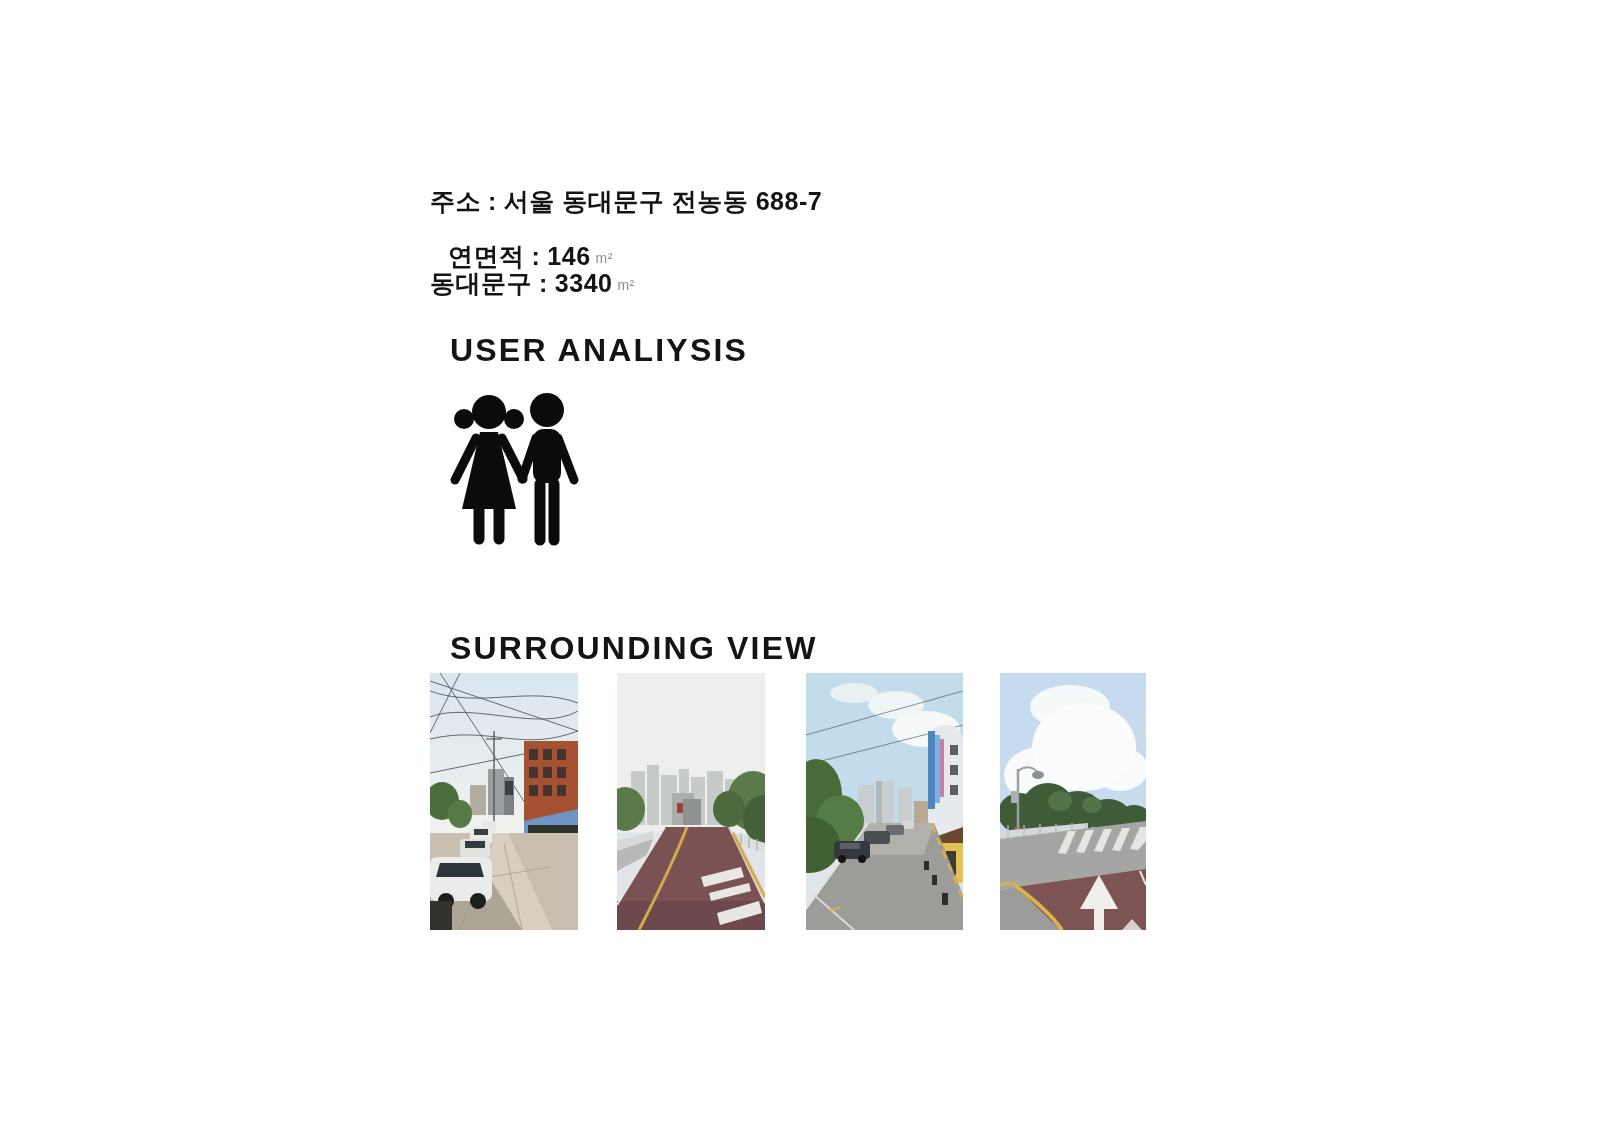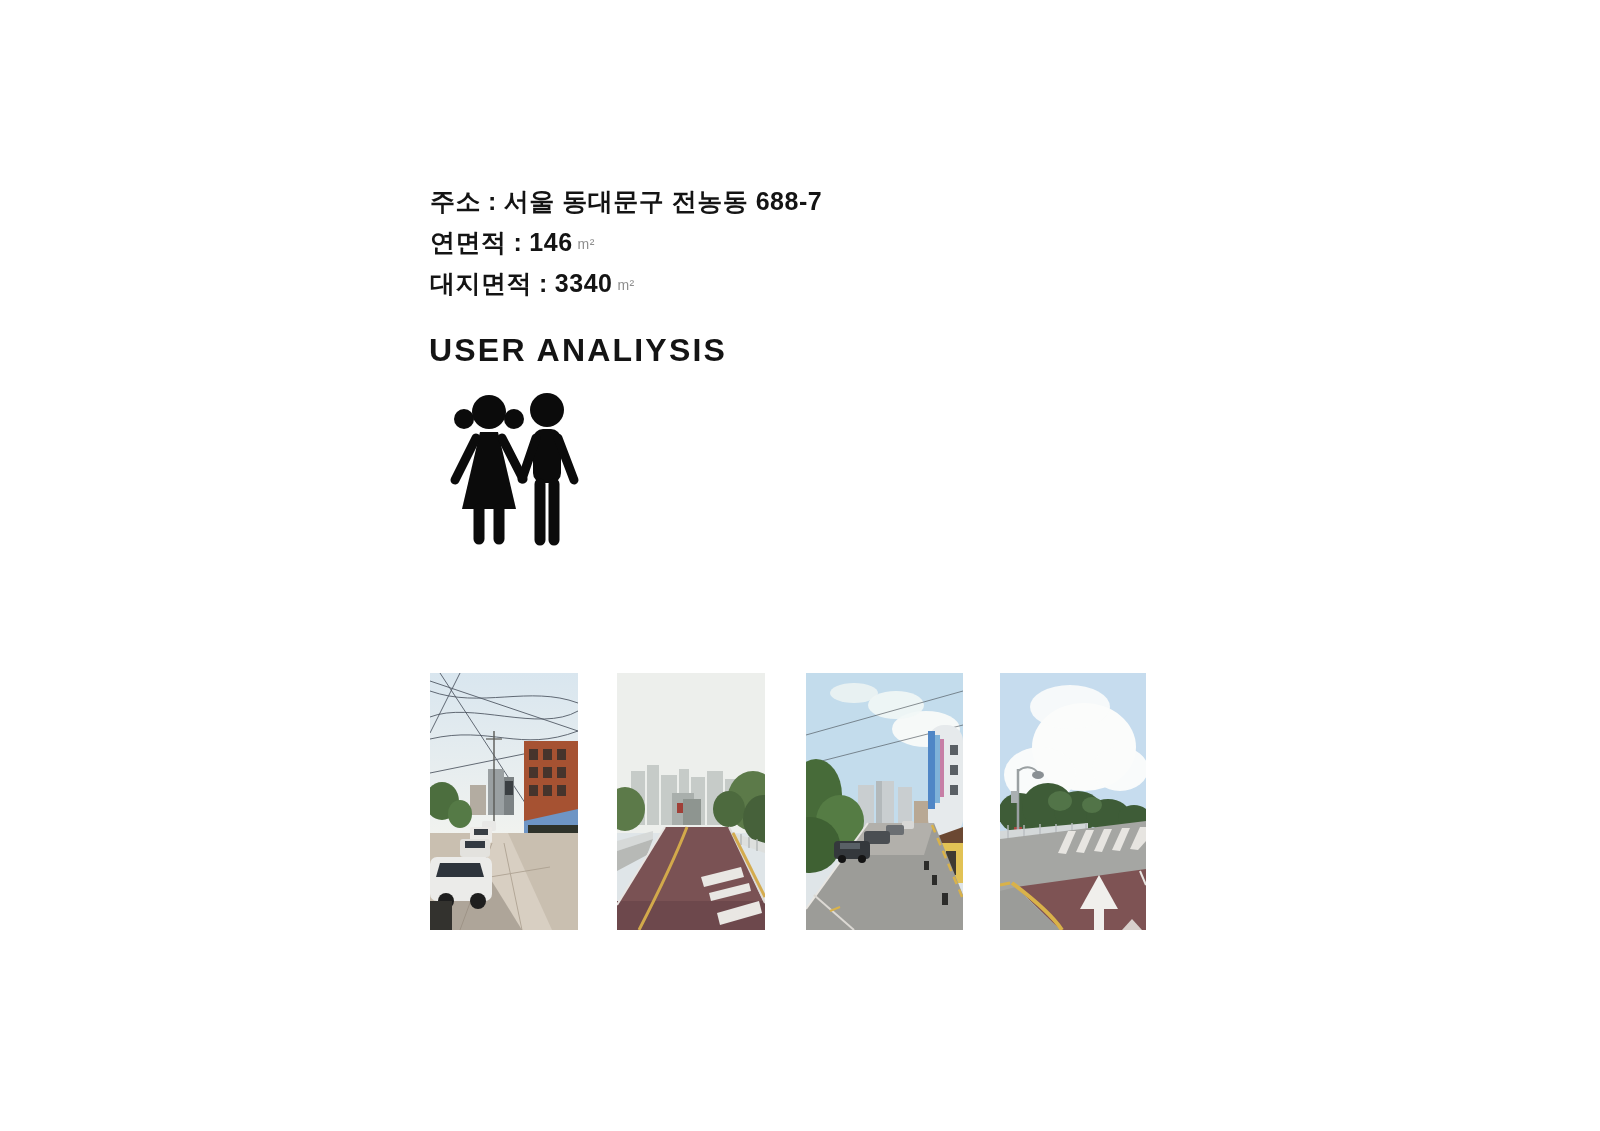--- a/index.html
+++ b/index.html
@@ -4,23 +4,23 @@
 <style>
   html,body{margin:0;padding:0;background:#ffffff;}
   .canvas{
     position:relative;width:1600px;height:1131px;background:#ffffff;overflow:hidden;
     font-family:"Liberation Sans","DejaVu Sans",sans-serif;color:#141414;
   }
   
   .info-line{position:absolute;left:430px;font-weight:bold;font-size:25px;letter-spacing:.5px;white-space:nowrap;}
   .info-line .sep{margin:0 7px;}
   .info-line .unit{color:#8e8e8e;font-size:14px;font-weight:normal;margin-left:5px;vertical-align:2px;}
-  #info-0{top:185px;} #info-1{top:226px;} #info-2{top:267px;}
+  #info-0{top:185px;} #info-1{top:240px;margin-left:18px;} #info-2{top:267px;}
   
-  .big-heading{position:absolute;left:429px;font-size:32px;font-weight:bold;letter-spacing:2.2px;white-space:nowrap;}
+  .big-heading{position:absolute;left:450px;font-size:32px;font-weight:bold;letter-spacing:2.2px;white-space:nowrap;}
   #h-user{top:332px;} #h-surr{top:630px;}
   
   .children-icon{position:absolute;left:443px;top:388px;width:140px;height:170px;}
   .ua-list{position:absolute;left:645px;top:390px;margin:0;padding:0;list-style:none;
     font-size:18px;font-weight:bold;letter-spacing:.3px;}
   .ua-list li{height:32.6px;line-height:32.6px;white-space:nowrap;}
   
   .photo{position:absolute;top:673px;height:257px;overflow:hidden;background:#dfe5e8;}
   .photo svg{display:block;width:100%;height:100%;}
   #photo-0{left:430px;width:148px;}
@@ -33,21 +33,21 @@
 
 <div class="canvas">
 
   <div class="info-line" id="info-0">
     <span>주소</span><span class="sep">:</span><span>서울 동대문구 전농동 688-7</span><span class="unit"></span>
   </div>
   <div class="info-line" id="info-1">
     <span>연면적</span><span class="sep">:</span><span>146</span><span class="unit">m²</span>
   </div>
   <div class="info-line" id="info-2">
-    <span>대지면적</span><span class="sep">:</span><span>3340</span><span class="unit">m²</span>
+    <span>동대문구</span><span class="sep">:</span><span>3340</span><span class="unit">m²</span>
   </div>
 
   <h1 class="big-heading" id="h-user" style="margin:0;">USER ANALIYSIS</h1>
 
   <div class="children-icon">
     <svg viewBox="0 0 140 170" preserveAspectRatio="xMidYMid meet" aria-hidden="true">
       <g fill="#0b0b0b" stroke="none">
 
         <circle cx="21" cy="31" r="10"></circle>
         <circle cx="71" cy="31" r="10"></circle>
@@ -62,20 +62,21 @@
         <rect x="90" y="41" width="28" height="54" rx="10"></rect>
         <path d="M93,50 L79,91" stroke="#0b0b0b" stroke-width="9" stroke-linecap="round"></path>
         <path d="M115,50 L131,92" stroke="#0b0b0b" stroke-width="9" stroke-linecap="round"></path>
         <path d="M97,96 L97,152" stroke="#0b0b0b" stroke-width="11" stroke-linecap="round"></path>
         <path d="M111,96 L111,152" stroke="#0b0b0b" stroke-width="11" stroke-linecap="round"></path>
       </g>
     </svg>
   </div>
 
 
+  <h1 class="big-heading" id="h-surr" style="margin:0;">SURROUNDING VIEW</h1>
 
   <figure class="photo" id="photo-0" style="margin:0;" title="narrow alley with parked white cars, overhead power lines, brick building and truck container">
     <svg viewBox="0 0 148 257" preserveAspectRatio="none" aria-hidden="true">
       <defs>
         <linearGradient id="sky1" x1="0" y1="0" x2="0" y2="1">
           <stop offset="0" stop-color="#d9e6ef"></stop>
             <stop offset="1" stop-color="#f2f3ef"></stop>
         </linearGradient>
       </defs>
       <rect x="0" y="0" width="148" height="170" fill="url(#sky1)"></rect>

